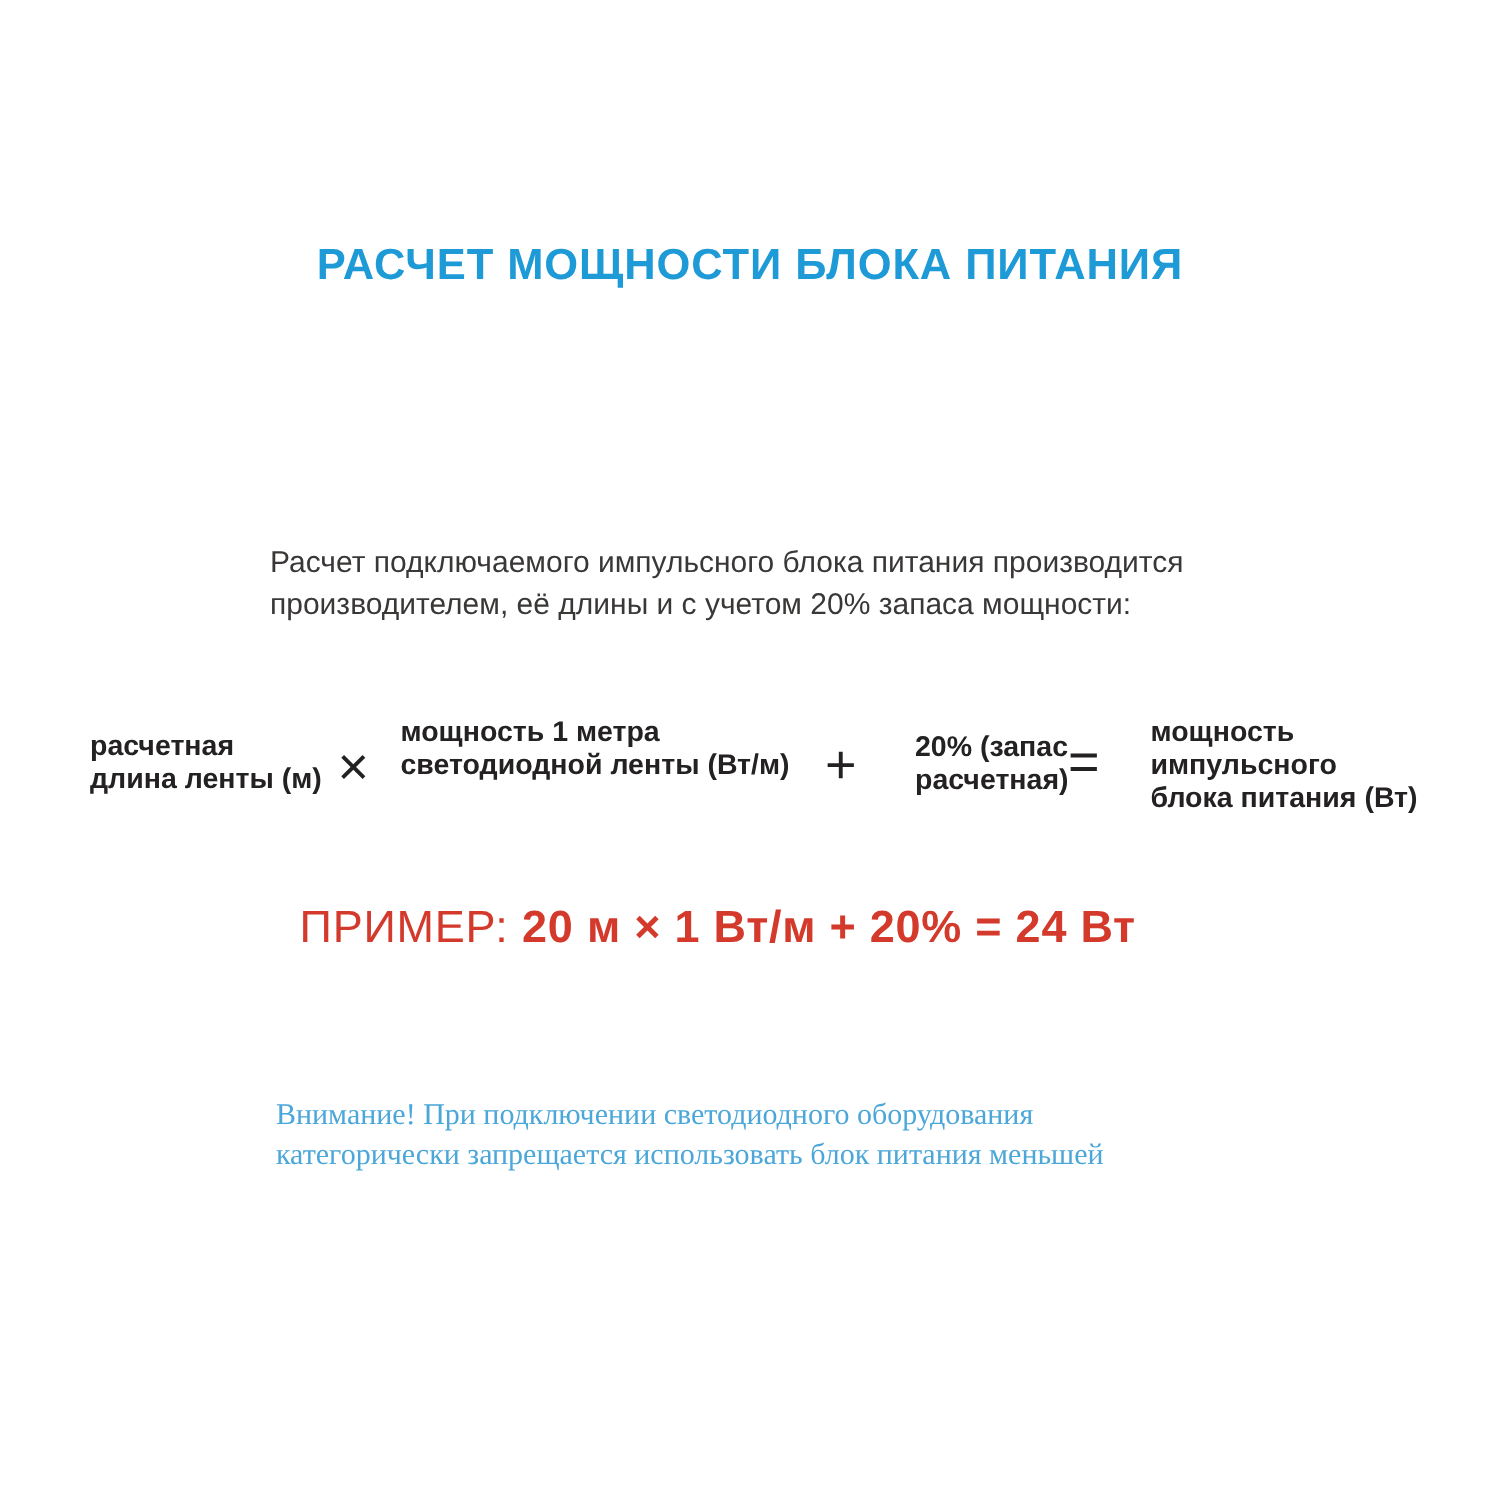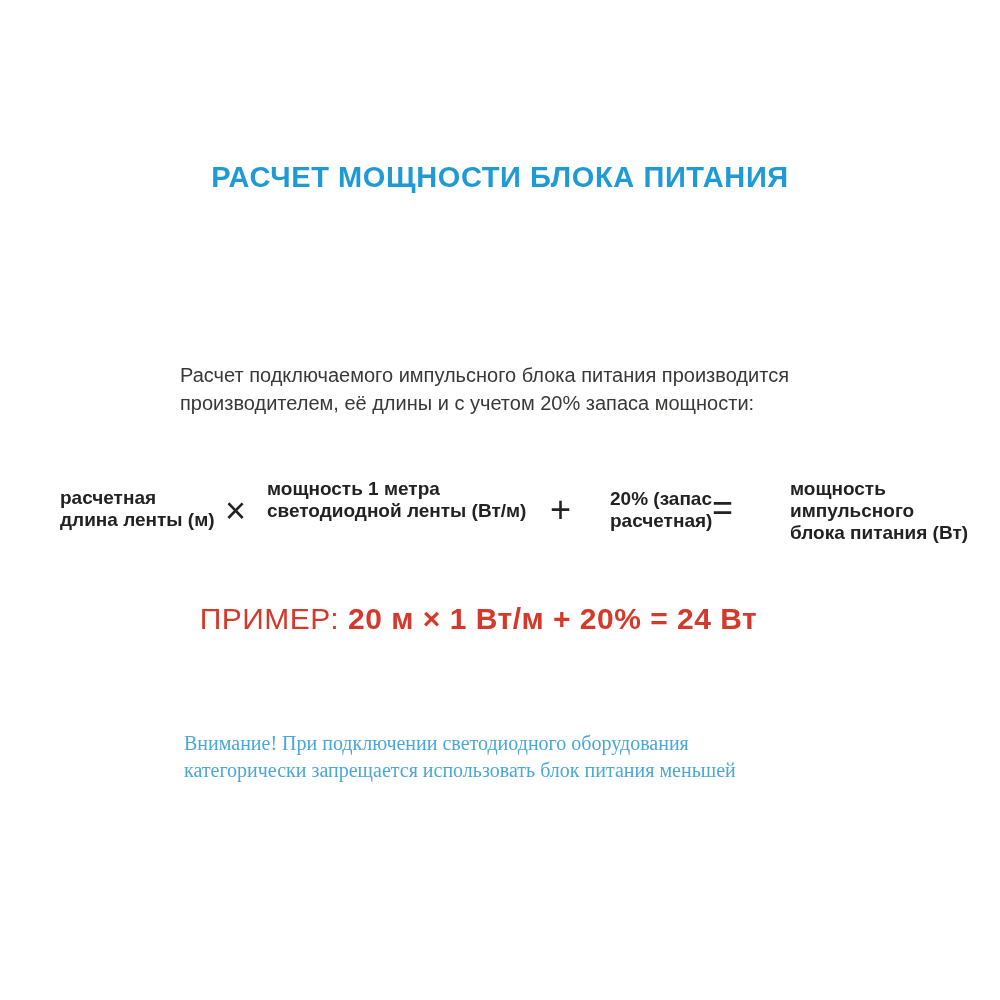--- a/index.html
+++ b/index.html
@@ -54,21 +54,21 @@
     position: absolute;
     color: var(--formula_dark);
     font-weight: 700;
     font-size: 19px;
     line-height: 22px;
   }
   .term div { white-space: nowrap; }
   .term-1 { left: 60px;  top: 487px; }
   .term-2 { left: 267px; top: 478px; }
   .term-3 { left: 588px; top: 488px; margin-left: 22px; }
-  .term-4 { left: 790px; top: 478px; }
+  .term-4 { left: 767px; top: 478px; }
   .op {
     position: absolute;
     color: var(--formula_dark);
     font-weight: 400;
     font-size: 36px;
     line-height: 36px;
   }
   .op-multiply { left: 225px; top: 493px; }
   .op-plus     { left: 550px; top: 492px; }
   .op-equals   { left: 712px; top: 490px; }

